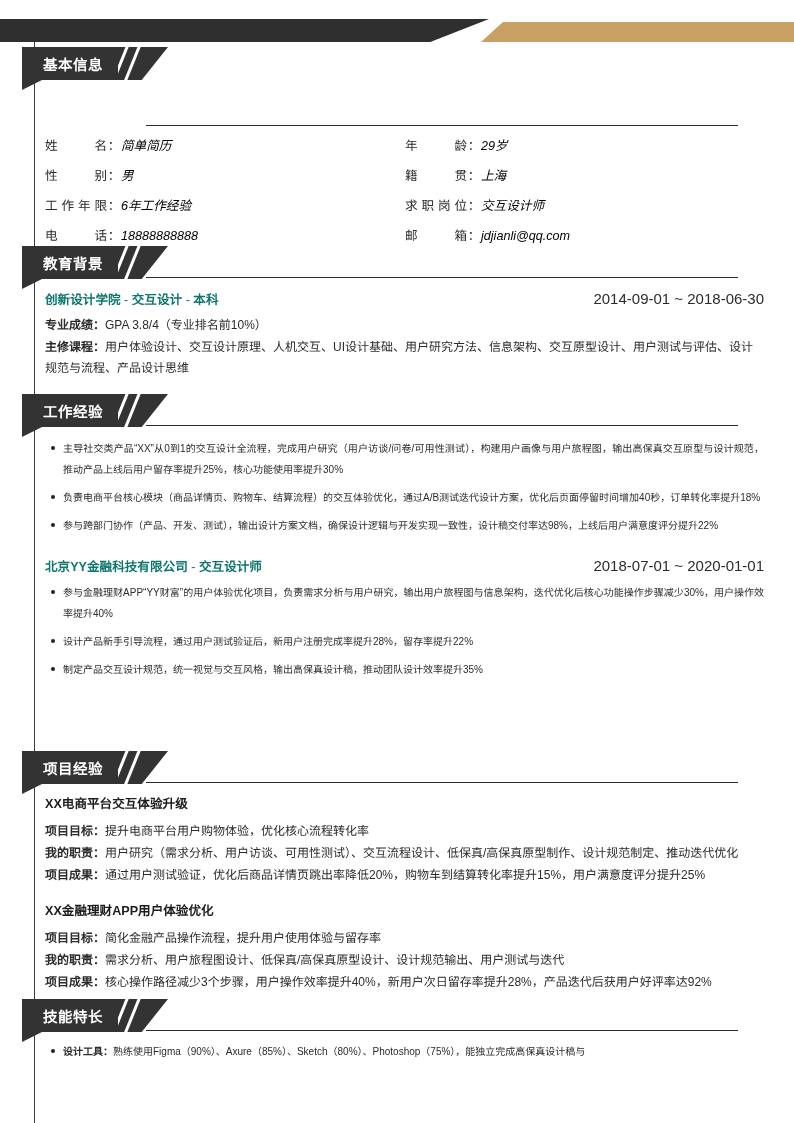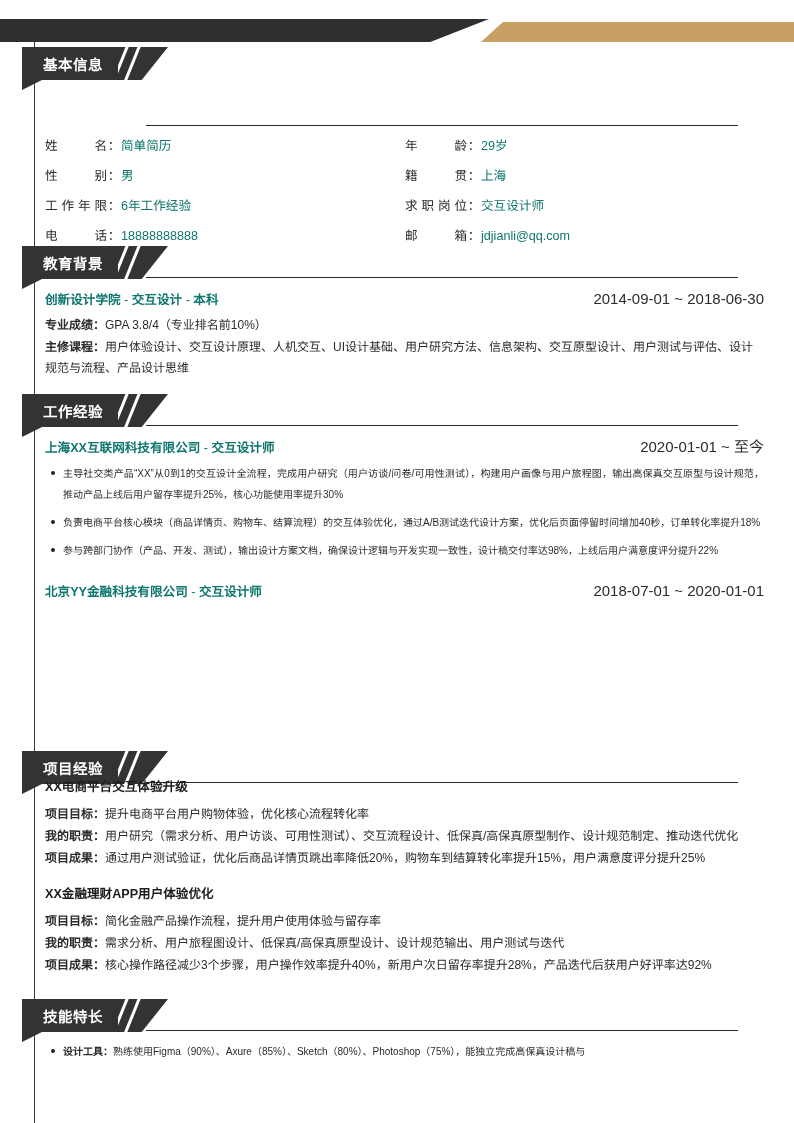--- a/index.html
+++ b/index.html
@@ -140,21 +140,21 @@
   }
   .info-label {
     display: inline-flex;
     justify-content: space-between;
     width: 62px;
     flex: none;
     color: #2b2b2b;
   }
   .info-label span { display: inline-block; }
   .info-colon { width: 14px; flex: none; text-align: center; }
-  .info-value { color: #0f766e; }
+  .info-value { color: #000000; font-style: italic; }
 
   
   .entry { margin-bottom: 2px; }
   .entry-head {
     display: flex;
     justify-content: space-between;
     align-items: baseline;
     font-size: 12.6px;
     margin-bottom: 4px;
   }
@@ -326,59 +326,58 @@
       <div class="sec-stripes">
         <i class="s1"></i>
           <i class="s2"></i>
       </div>
       <div class="sec-title">工作经验</div>
     </div>
     <div class="sec-rule" style="top:31px;"></div>
     <div class="sec-body" style="top:42px;">
 
       <div class="entry">
-        <div class="entry-head">
-          <div class="entry-title">
-            <span>上海XX互联网科技有限公司</span><span class="sep"> - </span><span>交互设计师</span>
-          </div>
-          <div class="entry-date">2020-01-01 ~ 至今</div>
-        </div>
         <ul class="bullets">
           <li>主导社交类产品“XX”从0到1的交互设计全流程，完成用户研究（用户访谈/问卷/可用性测试），构建用户画像与用户旅程图，输出高保真交互原型与设计规范，推动产品上线后用户留存率提升25%，核心功能使用率提升30%</li>
           <li>负责电商平台核心模块（商品详情页、购物车、结算流程）的交互体验优化，通过A/B测试迭代设计方案，优化后页面停留时间增加40秒，订单转化率提升18%</li>
           <li>参与跨部门协作（产品、开发、测试），输出设计方案文档，确保设计逻辑与开发实现一致性，设计稿交付率达98%，上线后用户满意度评分提升22%</li>
         </ul>
       </div>
 
       <div class="spacer-12"></div>
 
       <div class="entry">
         <div class="entry-head">
           <div class="entry-title">
             <span>北京YY金融科技有限公司</span><span class="sep"> - </span><span>交互设计师</span>
           </div>
           <div class="entry-date">2018-07-01 ~ 2020-01-01</div>
         </div>
+        <ul class="bullets">
+          <li>参与金融理财APP“YY财富”的用户体验优化项目，负责需求分析与用户研究，输出用户旅程图与信息架构，迭代优化后核心功能操作步骤减少30%，用户操作效率提升40%</li>
+          <li>设计产品新手引导流程，通过用户测试验证后，新用户注册完成率提升28%，留存率提升22%</li>
+          <li>制定产品交互设计规范，统一视觉与交互风格，输出高保真设计稿，推动团队设计效率提升35%</li>
+        </ul>
       </div>
 
     </div>
   </div>
 
   <div class="section" style="top:751px;">
     <div class="sec-head">
       <div class="sec-tab"></div>
       <div class="sec-tail"></div>
       <div class="sec-stripes">
         <i class="s1"></i>
           <i class="s2"></i>
       </div>
       <div class="sec-title">项目经验</div>
     </div>
     <div class="sec-rule" style="top:31px;"></div>
-    <div class="sec-body" style="top:25px;">
+    <div class="sec-body" style="top:42px;">
 
       <div class="entry">
         <div class="proj-name">XX电商平台交互体验升级</div>
         <p class="kv"><b>项目目标：</b><span>提升电商平台用户购物体验，优化核心流程转化率</span></p>
         <p class="kv"><b>我的职责：</b><span>用户研究（需求分析、用户访谈、可用性测试）、交互流程设计、低保真/高保真原型制作、设计规范制定、推动迭代优化</span></p>
         <p class="kv"><b>项目成果：</b><span>通过用户测试验证，优化后商品详情页跳出率降低20%，购物车到结算转化率提升15%，用户满意度评分提升25%</span></p>
       </div>
 
       <div class="spacer-12"></div>
 

